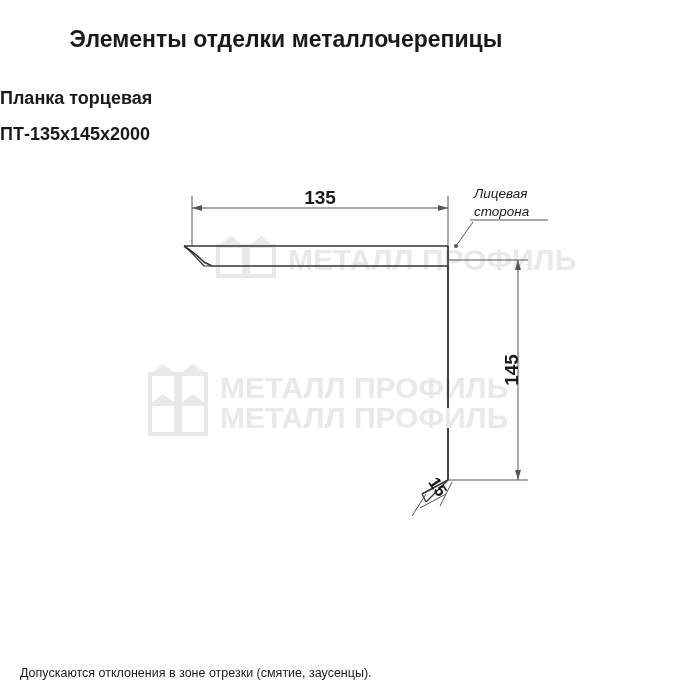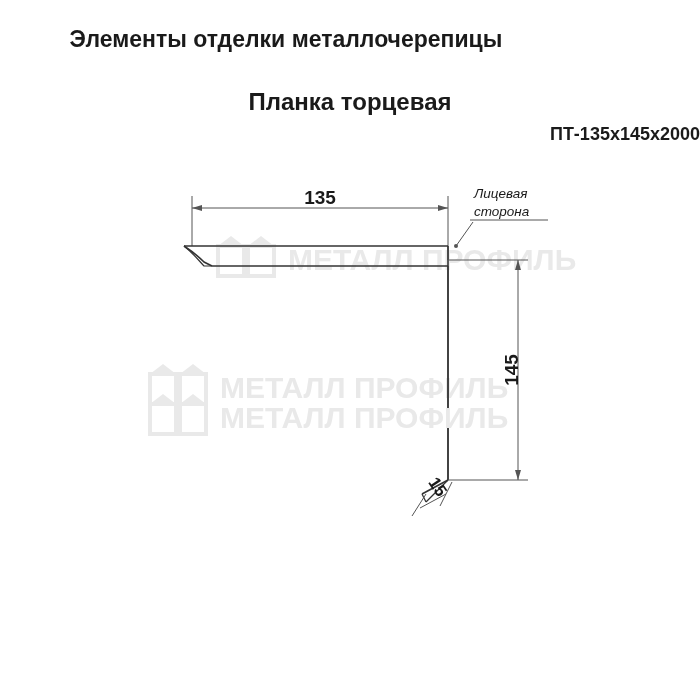--- a/index.html
+++ b/index.html
@@ -28,30 +28,30 @@
     text-align: center;
     font-size: 23px;
     font-weight: bold;
     letter-spacing: 0px;
   }
   .subtitle {
     position: absolute;
     top: 88px;
     left: 0;
     width: 700px;
-    text-align: center;
-    font-size: 24px;
+    text-align: left;
+    font-size: 18px;
     font-weight: bold;
   }
   .code {
     position: absolute;
     top: 124px;
     left: 0;
     width: 700px;
-    text-align: right;
+    text-align: left;
     font-size: 18px;
     font-weight: bold;
   }
   .drawing {
     position: absolute;
     top: 150px;
     left: 8px;
     width: 700px;
     height: 420px;
   }
@@ -164,15 +164,16 @@
         <rect x="0" y="-16" width="26" height="30" fill="none" stroke="#e9e9e9" stroke-width="4"></rect>
         <rect x="30" y="-16" width="26" height="30" fill="none" stroke="#e9e9e9" stroke-width="4"></rect>
         <path d="M0 -16 L13 -26 L26 -16 Z" fill="#e9e9e9"></path>
         <path d="M30 -16 L43 -26 L56 -16 Z" fill="#e9e9e9"></path>
         <text x="70" y="8" font-family="Liberation Sans, sans-serif" font-size="30" font-weight="bold" fill="#e9e9e9">МЕТАЛЛ ПРОФИЛЬ</text>
       </g>
     </svg>
   </div>
 
   <div class="footer">
+    <div>Допускаются отклонения в зоне отрезки (смятие, заусенцы).</div>
   </div>
 
 </div>
 
 </body></html>

